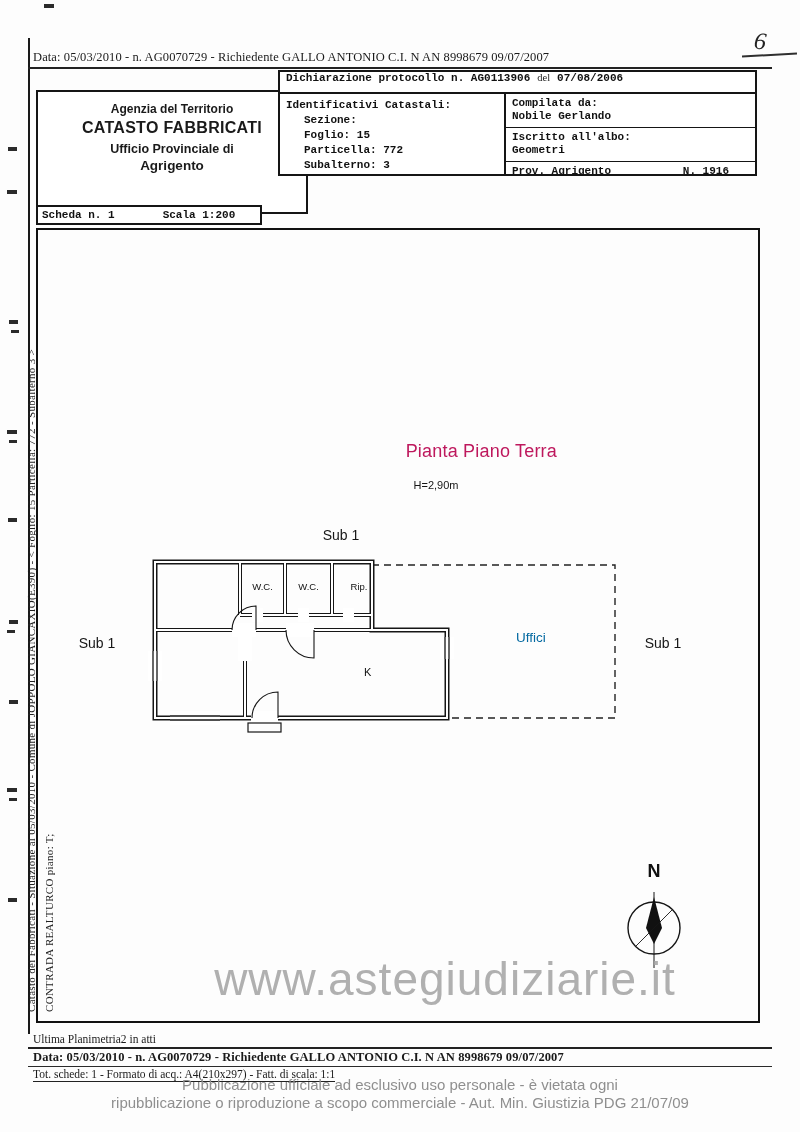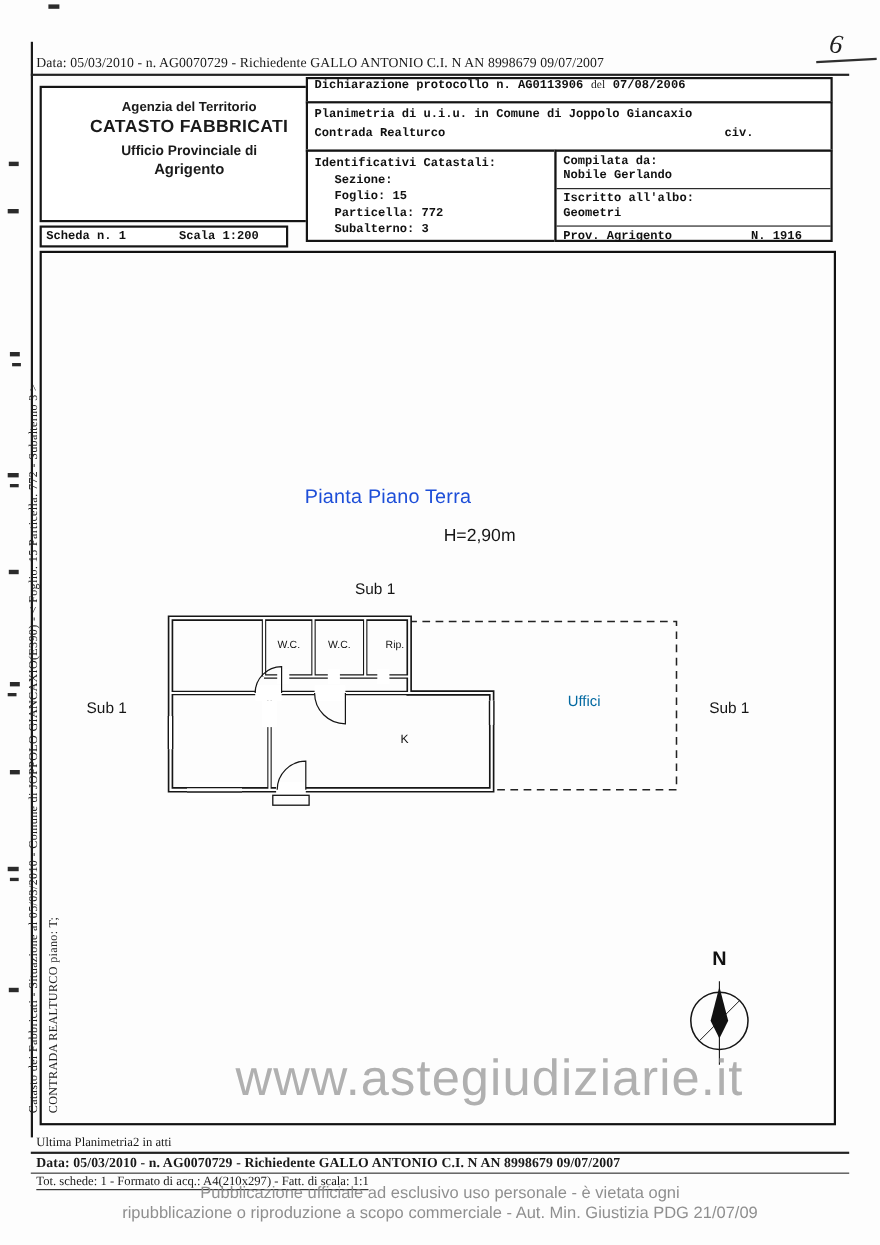--- a/index.html
+++ b/index.html
@@ -6,21 +6,21 @@
   .sheet{position:relative;width:800px;height:1132px;background:#fdfdfd;overflow:hidden;
          font-family:"Liberation Sans",sans-serif;color:#1a1a1a;}
   .abs{position:absolute;}
   .serif{font-family:"Liberation Serif","DejaVu Serif",serif;}
   .mono{font-family:"Liberation Mono","DejaVu Sans Mono",monospace;font-weight:bold;color:#111;}
   .rule{position:absolute;left:28px;width:744px;border-top:2px solid #222;height:0;}
   .thinrule{position:absolute;left:28px;width:744px;border-top:1.5px solid #2a2a2a;height:0;}
   .box{border:2px solid #151515;background:#fff;box-sizing:border-box;}
   .artifact{position:absolute;background:#2b2b2b;}
   
-  .agency-box{left:36px;top:78px;width:272px;height:124px;text-align:center;padding-top:10px;}
+  .agency-box{left:36px;top:90px;width:272px;height:124px;text-align:center;padding-top:10px;}
   .agency-box .l1{font-size:12px;font-weight:bold;margin-bottom:3px;}
   .agency-box .l2{font-size:16px;font-weight:bold;letter-spacing:.3px;margin-bottom:5px;}
   .agency-box .l3{font-size:12.5px;font-weight:bold;line-height:15px;}
   .agency-box .l4{font-size:13.5px;font-weight:bold;line-height:17px;}
   .scheda-box{left:36px;top:205px;width:226px;height:20px;display:flex;align-items:center;
               font-size:11px;padding:0 4px;}
   .scheda-box .scala{margin-left:48px;}
   
   .rblock{left:278px;top:70px;width:479px;}
   .decl{height:24px;display:flex;gap:7px;padding:0 6px;font-size:11px;}
@@ -31,22 +31,22 @@
   .row3{display:flex;margin-top:-2px;height:84px;}
   .idbox{width:228px;box-sizing:border-box;padding:4px 6px;font-size:11px;line-height:15px;}
   .idbox .ind{padding-left:18px;}
   .cpbox{flex:1;box-sizing:border-box;margin-left:-2px;font-size:11px;line-height:13px;}
   .cpbox .r{padding:3px 6px 4px 6px;}
   .cpbox .r2{border-top:1.5px solid #151515;}
   .cpbox .r3{border-top:1.5px solid #151515;display:flex;justify-content:space-between;
              padding:3px 26px 3px 6px;align-items:center;}
   
   .plan-box{left:36px;top:228px;width:720px;height:791px;border:2px solid #111;background:transparent;}
-  .plan-title{left:277px;top:441px;width:280px;text-align:left;font-size:18px;letter-spacing:.2px;color:#1d4ed8;}
-  .plan-h{left:296px;top:479px;width:280px;text-align:center;font-size:16px;color:#161616;}
+  .plan-title{left:277px;top:441px;width:280px;text-align:right;font-size:18px;letter-spacing:.2px;color:#be185d;}
+  .plan-h{left:296px;top:479px;width:280px;text-align:center;font-size:11px;color:#161616;}
   .sub{font-size:14px;color:#161616;text-align:center;width:80px;}
   .roomlbl{font-size:9.5px;color:#111;text-align:center;}
   .klbl{font-size:11px;color:#111;}
   .ufficilbl{font-size:13.5px;color:#0369a1;text-align:center;width:80px;}
   .north-n{left:634px;top:861px;width:40px;text-align:center;font-size:18px;font-weight:bold;color:#111;}
   .watermark{left:155px;top:952px;width:580px;text-align:center;font-size:46px;letter-spacing:1px;
              color:#a3a3a3;opacity:.85;white-space:nowrap;}
   
   .vtext{position:absolute;transform:rotate(-90deg);transform-origin:0 0;white-space:nowrap;
          font-family:"Liberation Serif",serif;color:#222;}
@@ -99,27 +99,20 @@
   <div class="abs box scheda-box mono">
     <span>Scheda n. 1</span>
     <span class="scala">Scala 1:200</span>
   </div>
 
   <div class="abs rblock">
     <div class="box decl mono">
       <span>Dichiarazione protocollo n. AG0113906</span>
       <span class="del">del</span>
       <span>07/08/2006</span>
-    </div>
-    <div class="box plani mono">
-      <div>Planimetria di u.i.u. in Comune di Joppolo Giancaxio</div>
-      <div class="row2">
-        <span>Contrada Realturco</span>
-        <span class="civ">civ.</span>
-      </div>
     </div>
     <div class="row3">
       <div class="box idbox mono">
         <div>Identificativi Catastali:</div>
         <div class="ind">Sezione:</div>
         <div class="ind">Foglio: 15</div>
         <div class="ind">Particella: 772</div>
         <div class="ind">Subalterno: 3</div>
       </div>
       <div class="box cpbox mono">

